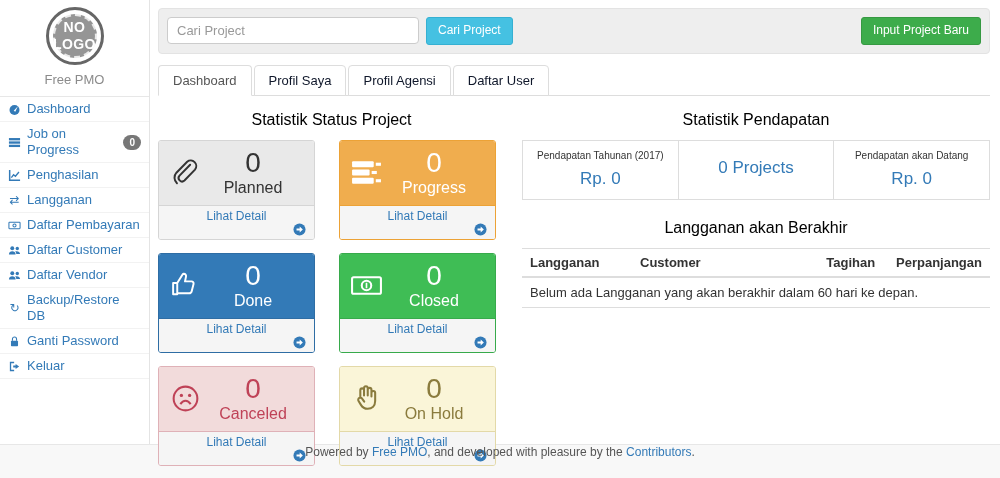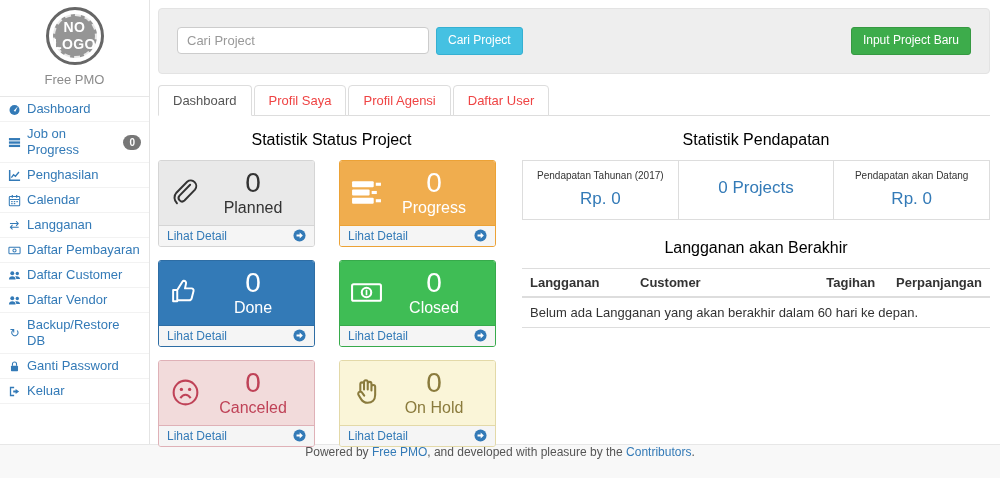--- a/index.html
+++ b/index.html
@@ -27,49 +27,49 @@
   .menu li { display:flex; align-items:center; gap:6px; padding:4px 8px;
     border-bottom:1px solid #f2f2f2; color:#337ab7; cursor:pointer; line-height:16px; }
   .menu .ic { width:13px; height:13px; flex:0 0 13px; display:inline-block; }
   .ic-txt { width:13px; flex:0 0 13px; font-size:12px; text-align:center; line-height:13px; }
   .badge { margin-left:auto; background:#777; color:#fff; border-radius:10px;
     font-size:10px; font-weight:bold; padding:1px 6px; line-height:1.3; }
   .chev { margin-left:auto; color:#9aa7b0; font-size:12px; line-height:12px; }
 
   
   .main { flex:1; padding:8px 10px 0 8px; background:#fff; }
-  .well { background:#eee; border:1px solid #e3e3e3; border-radius:4px; padding:18px; display:flex; align-items:center; }
+  .well { background:#eee; border:1px solid #e3e3e3; border-radius:4px; padding:8px; display:flex; align-items:center; }
   .search-input { width:252px; height:27px; border:1px solid #ccc; border-radius:4px; padding:0 9px;
     font-size:13px; color:#555; font-family:inherit; background:#fff; }
   .search-input::placeholder { color:#999; }
   .btn { font-size:12px; padding:5px 11px; border-radius:3px; border:1px solid transparent;
     color:#fff; cursor:pointer; font-family:inherit; line-height:1.3; }
   .btn-info { background:#45c1e2; border-color:#35b0d2; margin-left:7px; }
   .btn-success { background:#3dac4b; border-color:#369942; margin-left:auto; }
 
   .tabs { display:flex; margin-top:10px; border-bottom:1px solid #ddd; }
-  .tab { padding:7px 14px; font-size:13px; color:#ef4444; background:#fff; cursor:pointer;
+  .tab { padding:7px 14px; font-size:13px; color:#0f172a; background:#fff; cursor:pointer;
     border:1px solid #ddd; border-radius:4px 4px 0 0; margin-right:2px; position:relative; bottom:-1px; }
   .tab.active { color:#555; border-bottom-color:#fff; }
 
   .content { display:flex; padding-top:2px; }
   .left-col { flex:0 0 347px; width:347px; margin-right:17px; }
   .right-col { flex:1; min-width:0; }
   .section-title { font-size:16px; font-weight:400; color:#000000; text-align:center; margin:13px 0 11px; }
 
   
   .cards { display:grid; grid-template-columns:157px 157px; column-gap:24px; row-gap:13px; }
   .card { --bg:#eee; --bc:#ddd; --fg:#333; border:1px solid var(--bc); border-radius:3px; overflow:hidden; }
   .card-body { height:64px; background:var(--bg); color:var(--fg); display:flex; align-items:center; padding:0 10px; }
   .card-icon { width:33px; height:33px; flex:0 0 33px; }
   .card-meta { flex:1; display:flex; flex-direction:column; align-items:center; justify-content:center; }
   .card-count { font-size:28px; line-height:1.05; }
   .card-label { font-size:16px; margin-top:1px; }
   .card-footer { background:#f5f5f5; border-top:1px solid var(--bc); padding:3px 8px;
-    display:flex; align-items:center; font-size:12px; color:#337ab7; cursor:pointer; }
+    display:flex; align-items:center; font-size:12px; color:#337ab7; cursor:pointer;flex-direction:column; }
   .card-footer .arr { margin-left:auto; width:13px; height:13px; }
   .c-planned  { --bg:#e9e9e9; --bc:#d5d5d5; --fg:#333; }
   .c-progress { --bg:#f0ad4e; --bc:#eca236; --fg:#fff; }
   .c-done     { --bg:#337ab7; --bc:#2e6da4; --fg:#fff; }
   .c-closed   { --bg:#3fbd55; --bc:#37aa4b; --fg:#fff; }
   .c-canceled { --bg:#f2dbdb; --bc:#dfb1b7; --fg:#bf4257; }
   .c-onhold   { --bg:#faf5d8; --bc:#e3d9a8; --fg:#8a7b3d; }
 
   
   .stats { display:flex; border:1px solid #ddd; }
@@ -116,32 +116,20 @@
             </svg></span>
         <span>Job on Progress</span>
         <span class="badge">0</span>
       </li>
       <li>
         <span class="ic"><svg viewBox="0 0 14 14">
               <path d="M1 1v12h12v-1.6H2.6V1z" fill="currentColor"></path>
               <path d="M3.6 9.4 6 6.2l2 1.6 3.8-4.6" fill="none" stroke="currentColor" stroke-width="1.4"></path>
             </svg></span>
         <span>Penghasilan</span>
-      </li>
-      <li>
-        <span class="ic"><svg viewBox="0 0 14 14" fill="currentColor">
-              <rect x="1.4" y="2.6" width="11.2" height="10" rx=".8" fill="none" stroke="currentColor" stroke-width="1.1"></rect>
-              <path d="M4 1.2h1.3V4H4zM8.7 1.2H10V4H8.7zM2 5.4h10v1H2z"></path>
-              <rect x="3.4" y="7.6" width="1.6" height="1.2"></rect>
-              <rect x="6.2" y="7.6" width="1.6" height="1.2"></rect>
-              <rect x="9" y="7.6" width="1.6" height="1.2"></rect>
-              <rect x="3.4" y="9.8" width="1.6" height="1.2"></rect>
-              <rect x="6.2" y="9.8" width="1.6" height="1.2"></rect>
-            </svg></span>
-        <span>Calendar</span>
       </li>
       <li>
         <span class="ic-txt">⇄</span>
         <span>Langganan</span>
       </li>
       <li>
         <span class="ic"><svg viewBox="0 0 14 14" fill="none" stroke="currentColor" stroke-width="1.1">
               <rect x="1" y="3.6" width="12" height="6.8" rx=".6"></rect>
               <circle cx="7" cy="7" r="1.7"></circle>
             </svg></span>

